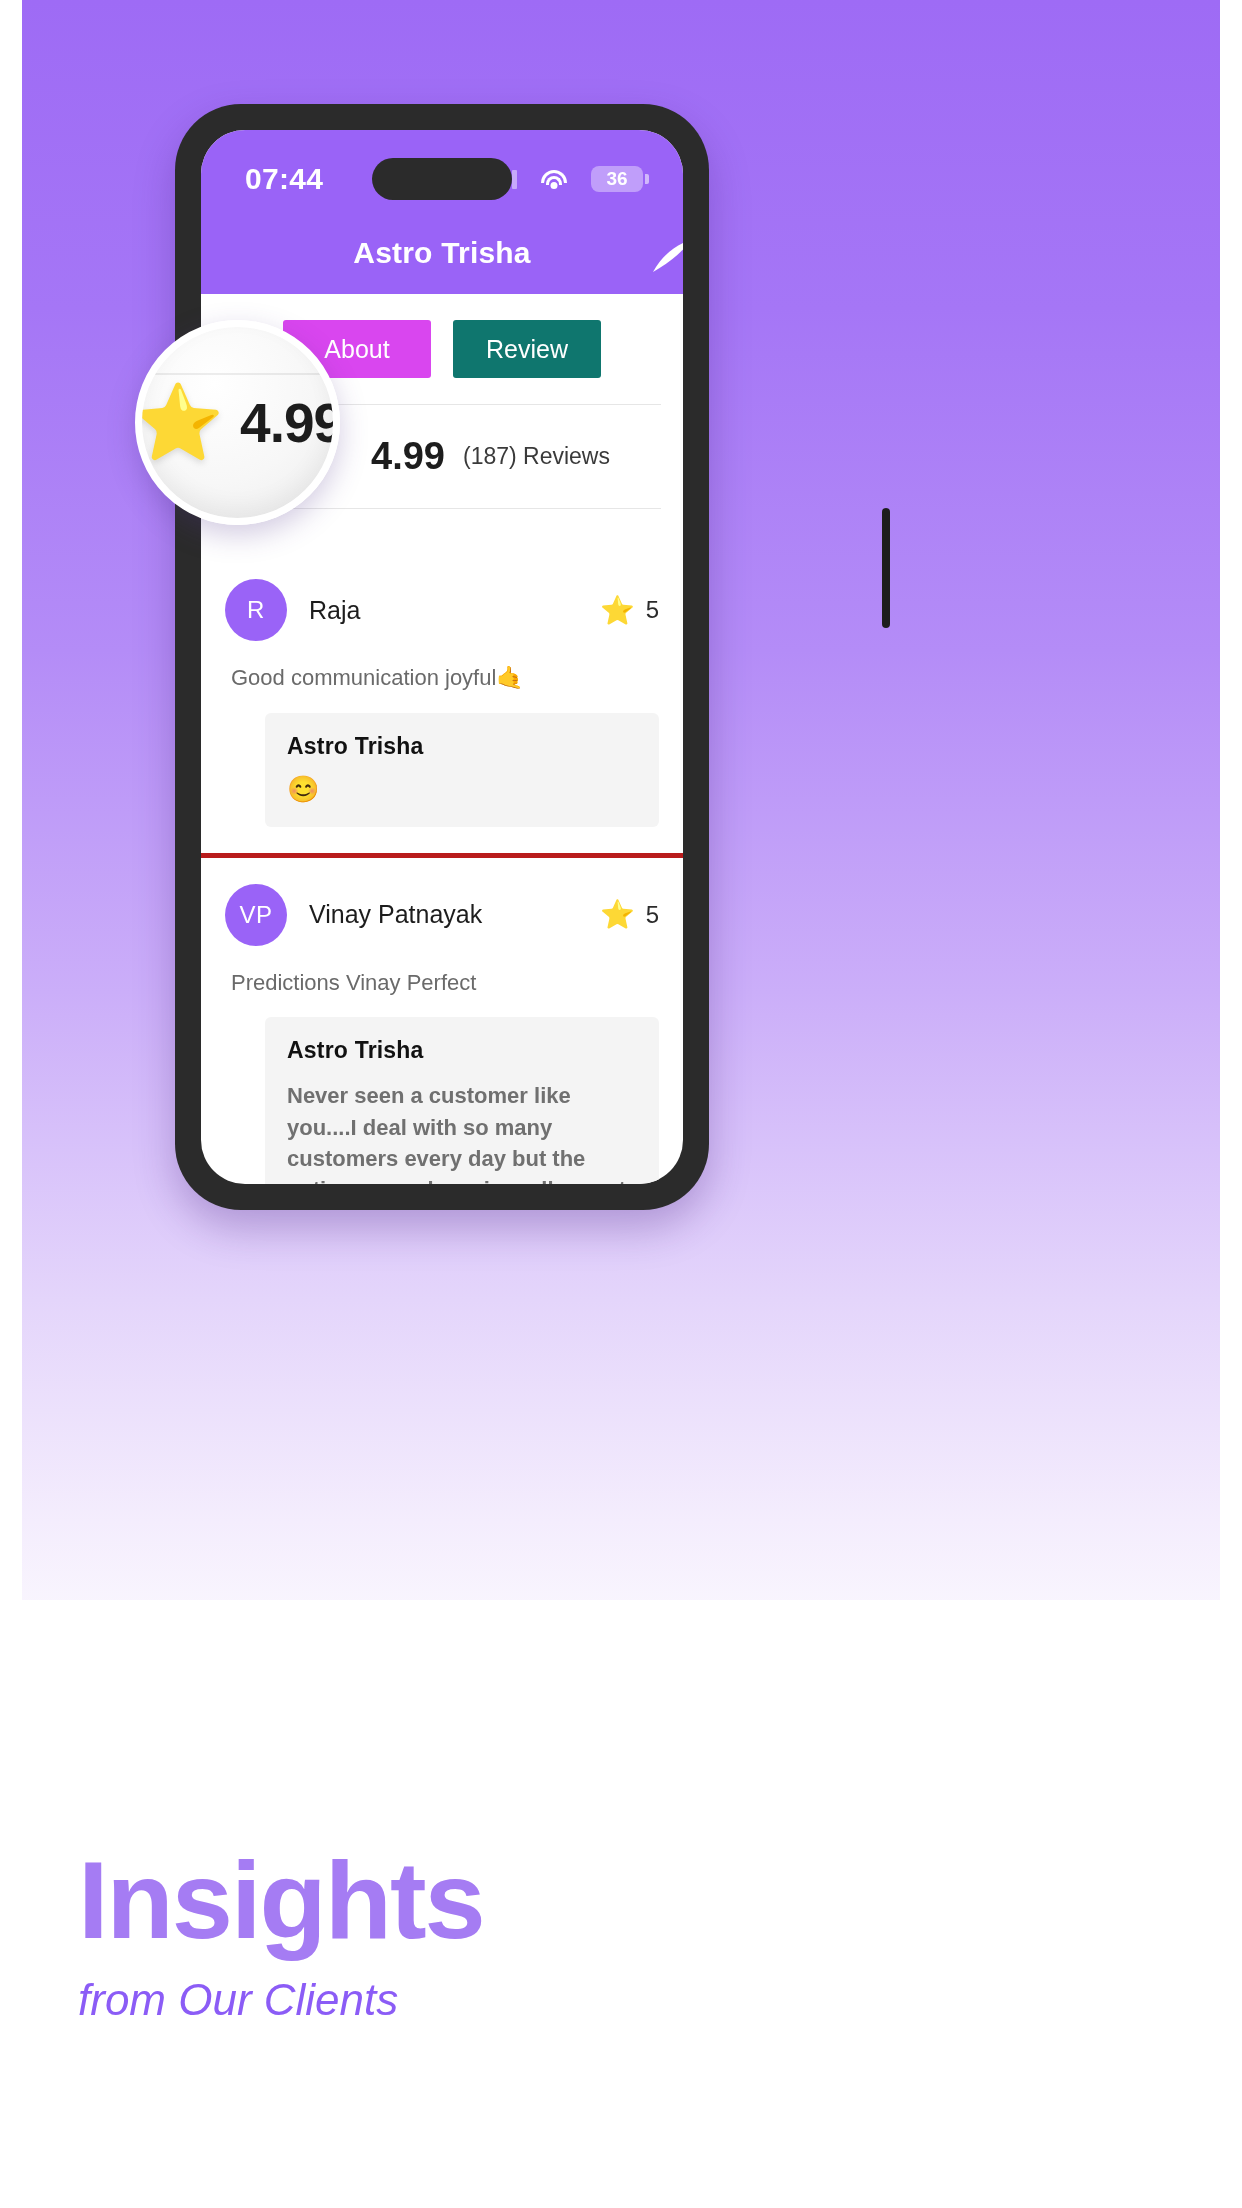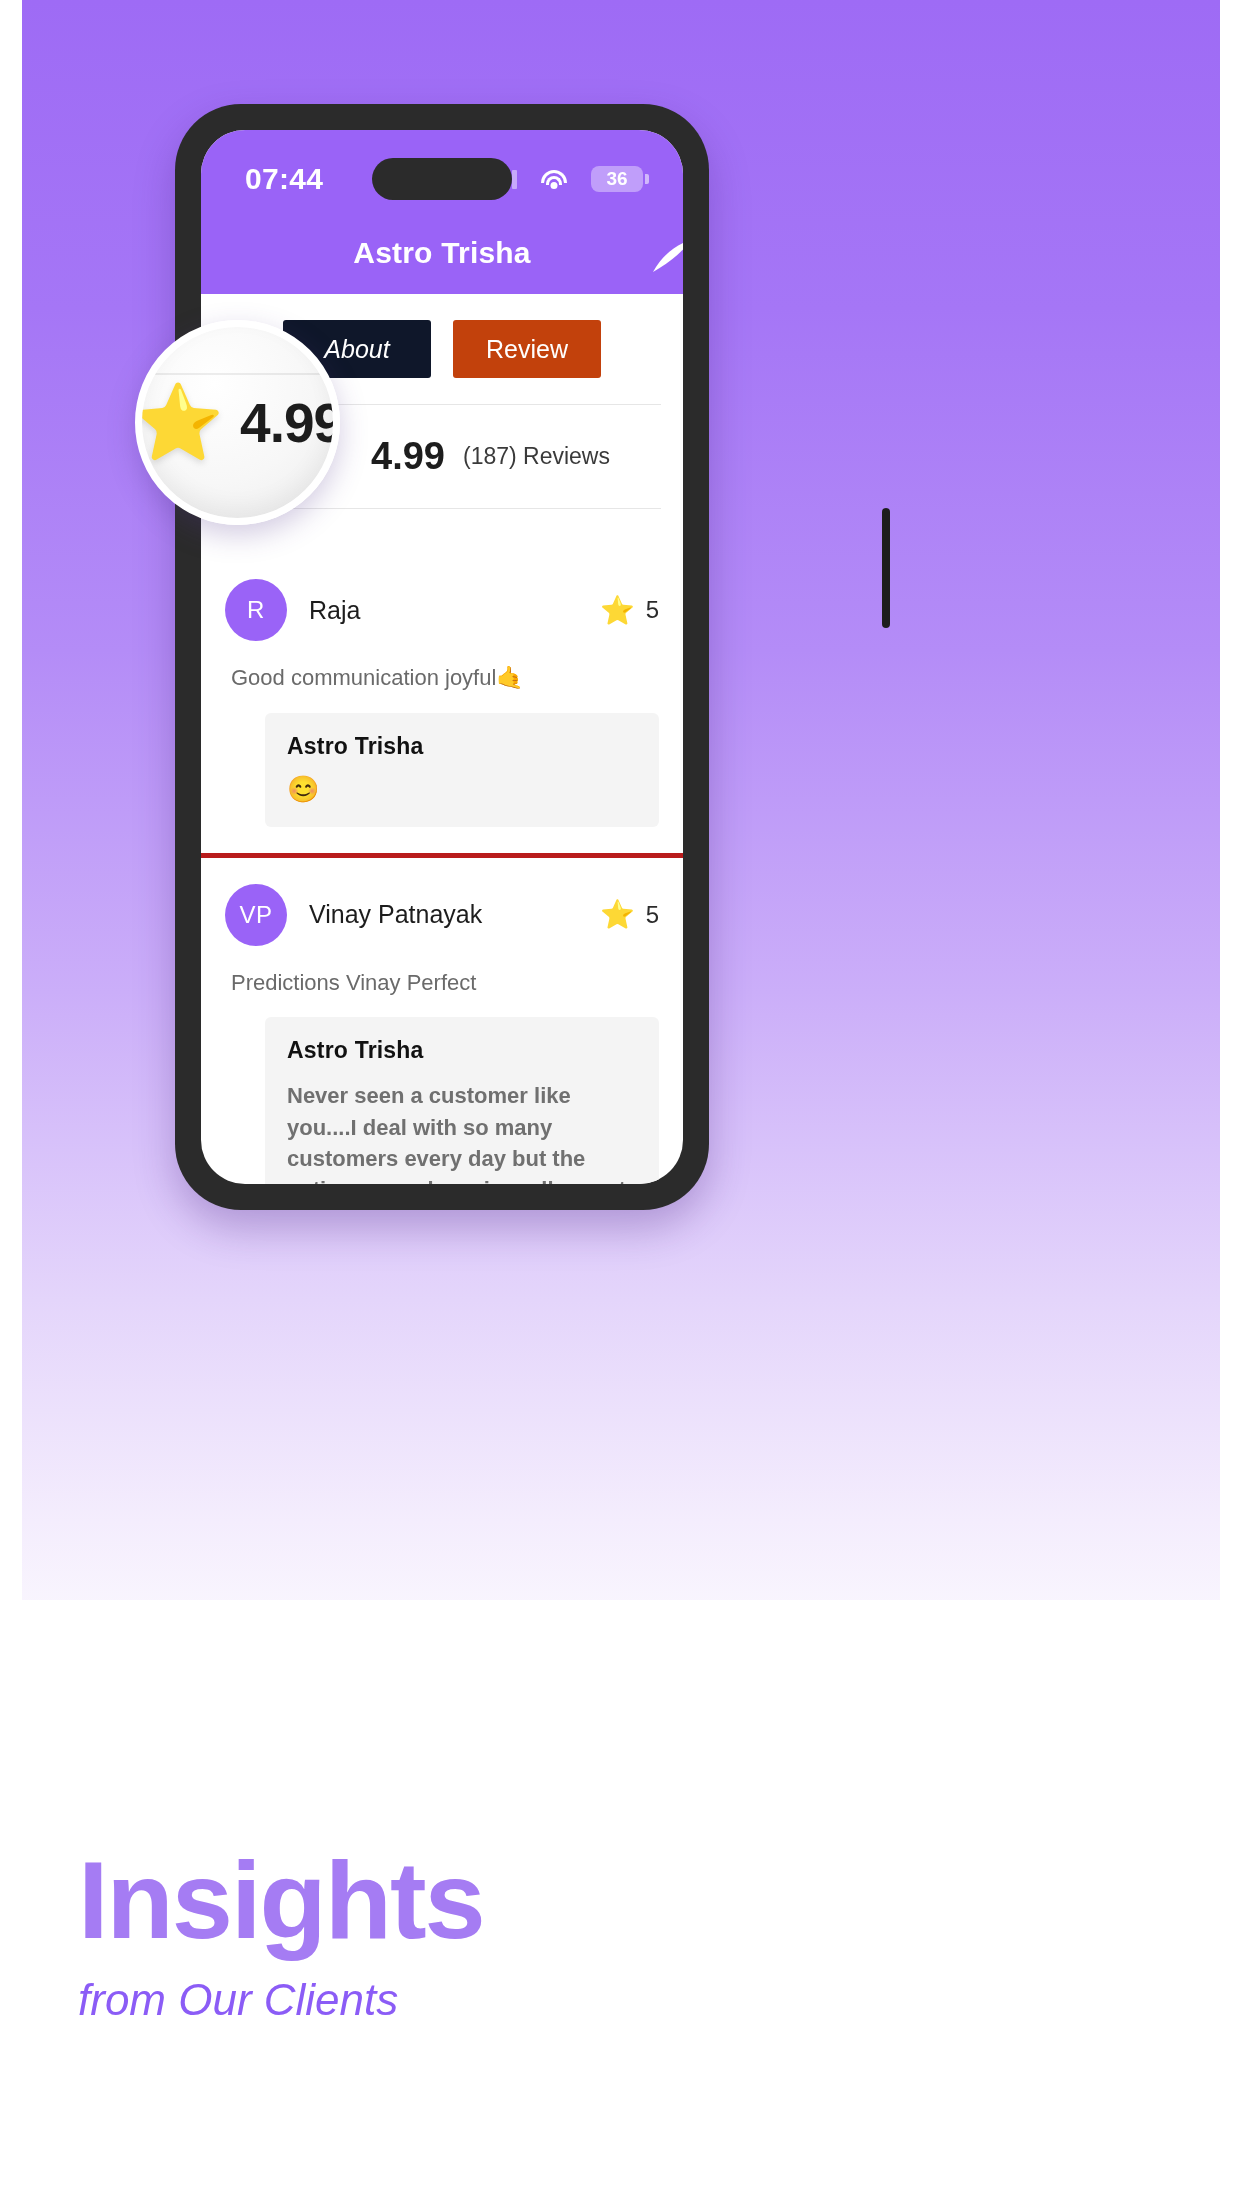--- a/index.html
+++ b/index.html
@@ -75,22 +75,22 @@
   }
   .app-title{ color:#fff; font-size:30px; font-weight:700; letter-spacing:.2px; }
   .header-feather{ position:absolute; right:-8px; top:26px; width:44px; height:40px; }
 
   
   .tabs{ display:flex; gap:22px; justify-content:center; padding:26px 0 26px; background:#fff; }
   .tab{
     width:148px; height:58px; display:flex; align-items:center; justify-content:center;
     font-size:25px; color:#fff; border-radius:3px; cursor:pointer;
   }
-  .tab-about{ background:#0f172a;font-style:italic; }
-  .tab-review{ background:#c2410c; }
+  .tab-about{ background:#d946ef; }
+  .tab-review{ background:#0f766e; }
 
   
   .rating-sep{ height:1px; background:#e6e6e6; margin:0 22px; }
   .rating-row{ display:flex; align-items:center; padding:30px 26px 30px 170px; gap:18px; }
   .rating-score{ font-size:38px; font-weight:700; color:#1d1d1d; }
   .rating-count{ font-size:23px; color:#3a3a3a; }
 
   
   .reviews{ padding:0 0 0 0; }
   .review{ padding:26px 24px 0 24px; border-top:5px solid #b91c1c; }

